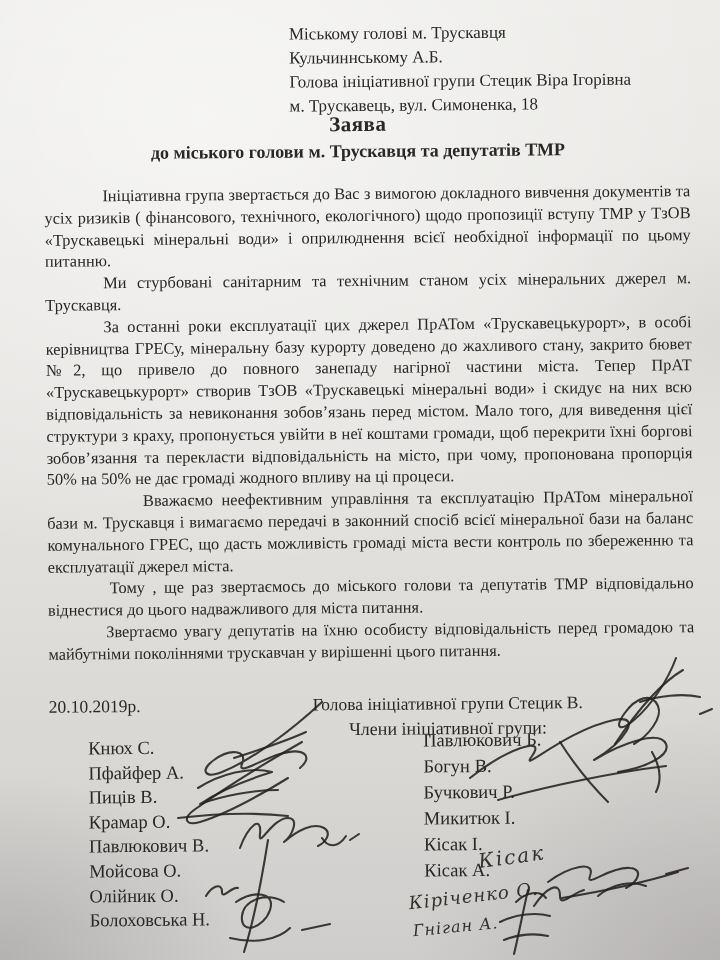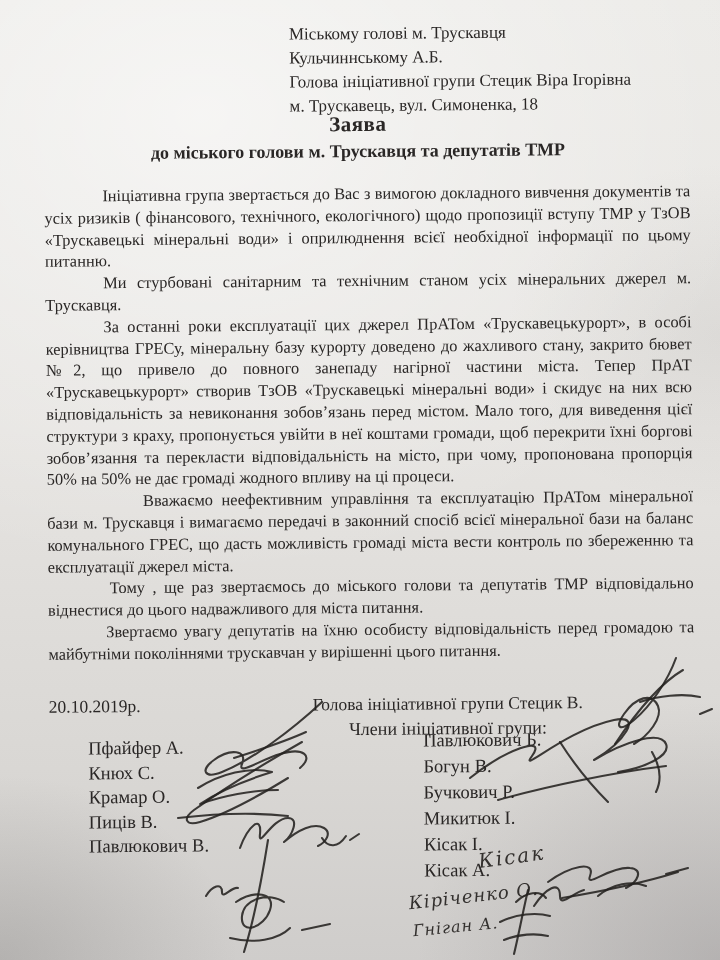--- a/index.html
+++ b/index.html
@@ -69,25 +69,28 @@
 
     <div class="date-row">
       <span>20.10.2019р.</span>
       <span>Голова ініціативної групи Стецик В.</span>
     </div>
 
     <div class="members-heading">Члени ініціативної групи:</div>
 
     <ul class="signer-col col-left">
 
-    <li>Пфайфер А.</li>
-        <li>Кнюх С.</li>
+    <li>Кнюх С.</li>
+        <li>Пфайфер А.</li>
+        <li>Пиців В.</li>
         <li>Крамар О.</li>
-        <li>Пиців В.</li>
         <li>Павлюкович В.</li>
+        <li>Мойсова О.</li>
+        <li>Олійник О.</li>
+        <li>Болоховська Н.</li>
       </ul>
 
     <ul class="signer-col col-right">
 
     <li>Павлюкович Б.</li>
         <li>Богун В.</li>
         <li>Бучкович Р.</li>
         <li>Микитюк І.</li>
         <li>Кісак І.</li>
         <li>Кісак А.</li>

